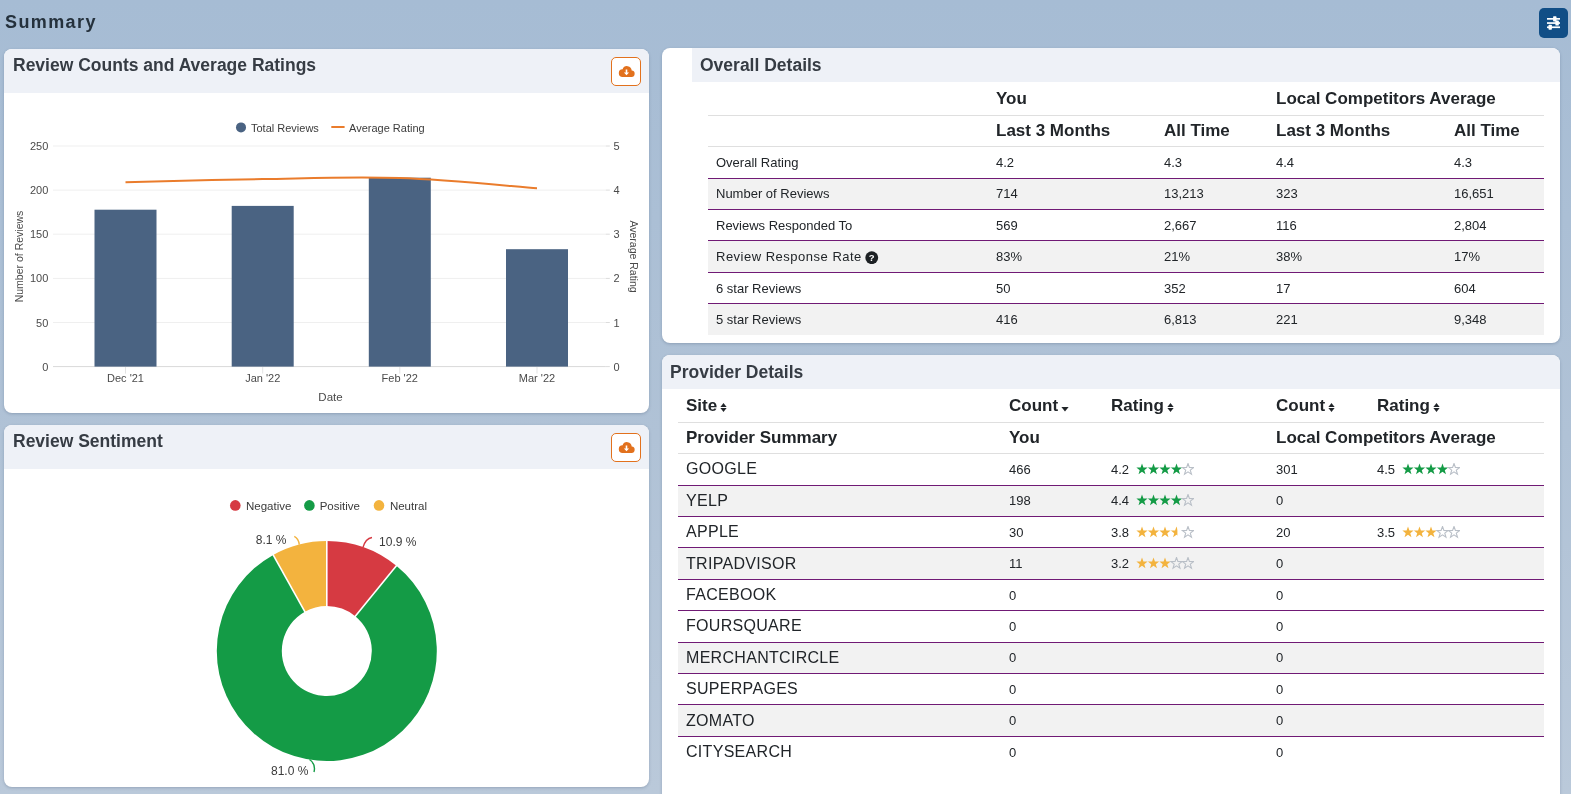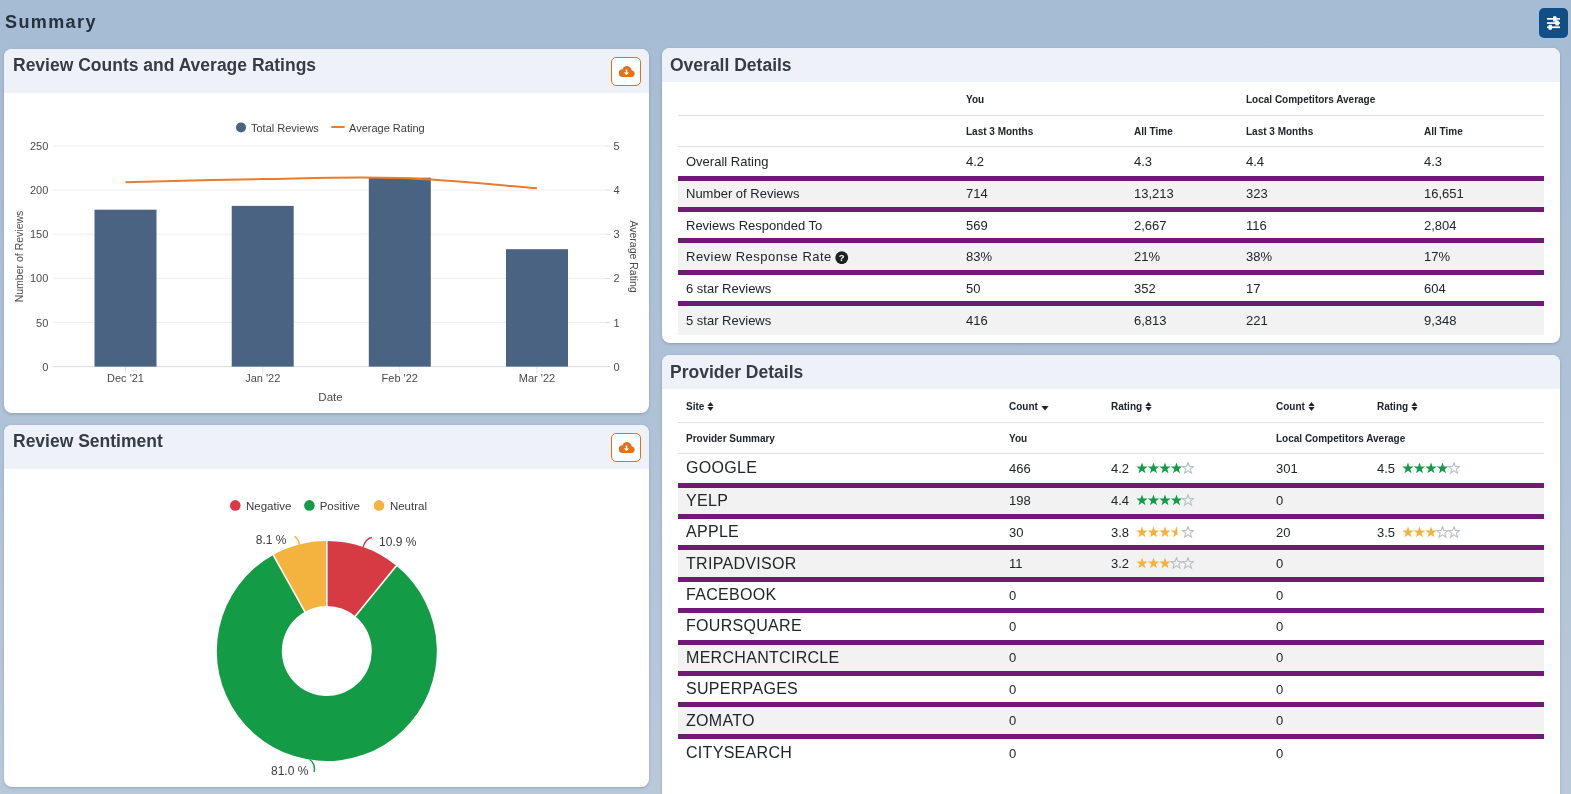--- a/index.html
+++ b/index.html
@@ -12,25 +12,25 @@
 .ctitle2 { position:absolute; left:8px; top:7px; font-size:17.5px; font-weight:700; color:#363c44; }
 .dlbtn { position:absolute; right:8px; top:8px; width:30px; height:29px; background:#fff; border:1.5px solid #e2711d; border-radius:5px; }
 .dlbtn svg { position:absolute; left:5.5px; top:6.5px; }
 #summary { position:absolute; left:5px; top:12px; font-size:18px; font-weight:700; letter-spacing:1.4px; color:#25313c; }
 #topbtn { position:absolute; left:1539px; top:8px; width:29px; height:30px; background:#114e86; border-radius:5px; }
 table { border-collapse:collapse; table-layout:fixed; width:100%; font-size:13px; color:#212529; }
 td,th { padding:0 0 0 8px; height:31.4px; text-align:left; font-weight:400; overflow:visible; white-space:nowrap; vertical-align:middle; }
 th { font-weight:700; }
 tr.bb { border-bottom:1px solid #dfdfdf; }
 tr.stripe { background:#f2f2f2; }
-tr.rb { border-bottom:5px solid #701a75; }
+tr.rb { border-bottom:1px solid #701a75; }
 .tbl-wrap { padding:2px 16px 0 16px; }
 .sorticon { display:inline-block; margin-left:3px; }
 .site { font-size:16px; letter-spacing:.3px; }
-th { font-size:10px; }
+th { font-size:17px; }
 .stars { vertical-align:-2px; margin-left:3px; }
 </style>
 </head>
 <body>
 <svg width="0" height="0">
     <defs>
       <clipPath id="halfclip">
         <rect x="0" y="0" width="6.9" height="13"></rect>
       </clipPath>
     </defs>
@@ -134,21 +134,21 @@
 <text x="282.5" y="75.4" font-size="12" text-anchor="end">8.1 %</text>
 <path d="M290.3 67.4 Q294.5 69.5 295.3 75.6" fill="none" stroke="#f3b33e" stroke-width="1.4"></path>
 <text x="375.1" y="76.5" font-size="12">10.9 %</text>
 <path d="M359 78.4 Q361.5 69.5 368 68.5" fill="none" stroke="#d63a42" stroke-width="1.4"></path>
 <text x="267" y="305.6" font-size="12">81.0 %</text>
 <path d="M305.5 290.5 Q312 295 310 303" fill="none" stroke="#149b46" stroke-width="1.4"></path>
 </g>
   </svg>
 </div>
 
-<div class="card" style="left:662px; top:48px; width:898px; height:295px;">
+<div class="card" style="left:662px; top:48px; width:898px; height:295px;padding-left:30px;">
   <div class="chead2">
       <div class="ctitle2">Overall Details</div>
     </div>
   <div class="tbl-wrap">
   <table>
     <colgroup>
           <col style="width:280px">
           <col style="width:168px">
           <col style="width:112px">
           <col style="width:178px">

